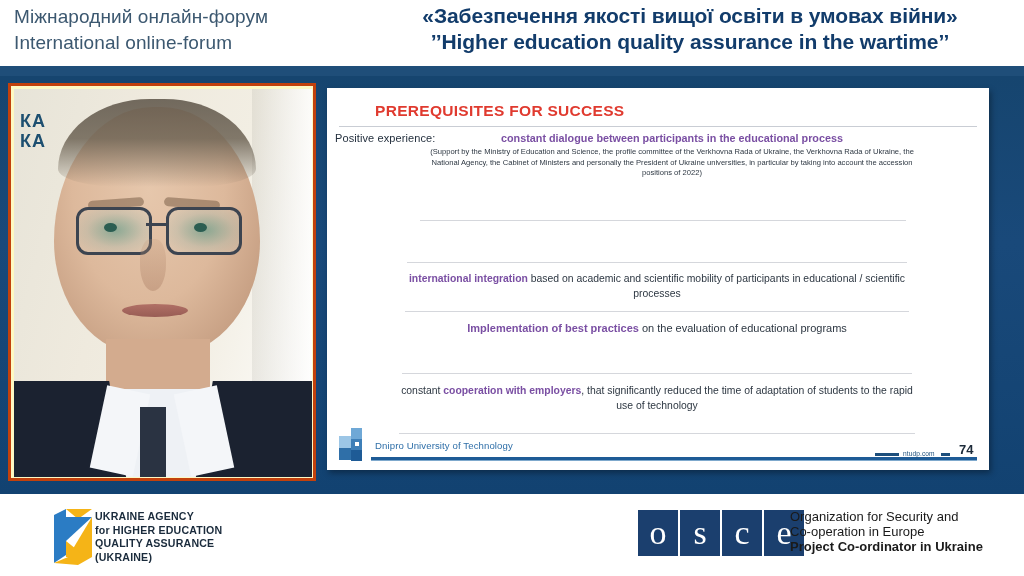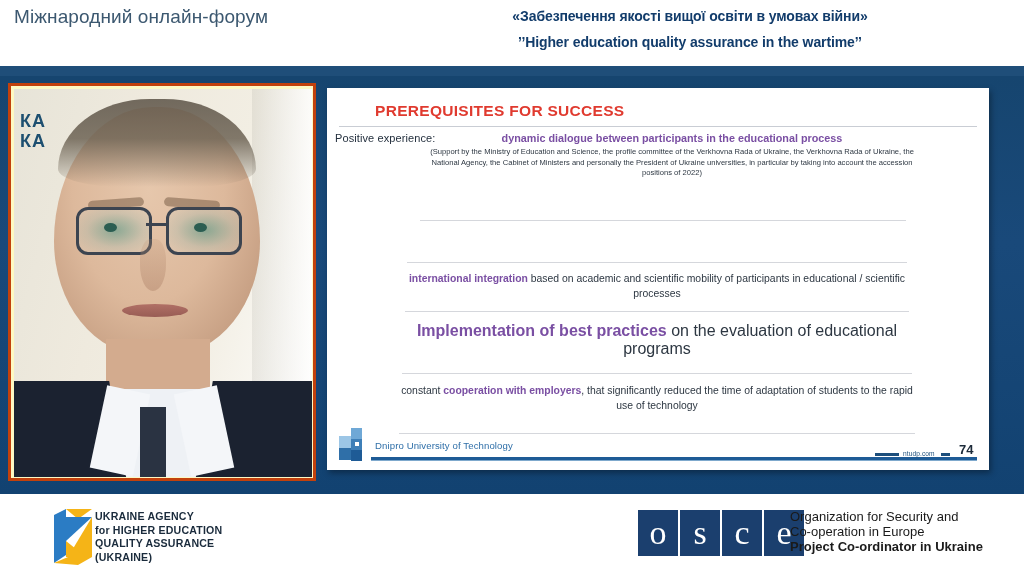--- a/index.html
+++ b/index.html
@@ -3,21 +3,21 @@
 <meta charset="utf-8">
 <style>
   html,body{margin:0;padding:0;background:#ffffff;}
   body{width:1024px;height:576px;overflow:hidden;font-family:"Liberation Sans",sans-serif;}
   .stage{position:relative;width:1024px;height:576px;background:#ffffff;}
 
   
   .header{position:absolute;left:0;top:0;width:1024px;height:66px;background:#ffffff;padding-left:18px;}
   .hdr-left{position:absolute;left:14px;top:4px;width:340px;color:#3c5870;font-size:19px;line-height:26px;letter-spacing:.1px;font-weight:400;}
   .hdr-left div{white-space:nowrap;}
-  .hdr-right{position:absolute;left:360px;top:3px;width:660px;text-align:center;color:#123c6b;font-weight:bold;font-size:14px;line-height:26px;letter-spacing:-.1px;}
+  .hdr-right{position:absolute;left:360px;top:3px;width:660px;text-align:center;color:#123c6b;font-weight:bold;font-size:21px;line-height:26px;letter-spacing:-.1px;}
   .hdr-right div{white-space:nowrap;}
   .hdr-rule{position:absolute;left:0;top:66px;width:1024px;height:10px;background:#1f4e79;}
 
   
   .canvas{position:absolute;left:0;top:76px;width:1024px;height:418px;background:#1a4a7a;
           background:linear-gradient(180deg,#16456f 0%,#19497a 40%,#124271 100%);}
 
   
   .video{position:absolute;left:8px;top:83px;width:308px;height:398px;background:#fef9c3;
          border:3px solid #c2410c;box-sizing:border-box;overflow:hidden;}
@@ -66,21 +66,21 @@
 
   .sep{position:absolute;height:1px;background:#d5d7dc;}
   .sep2{left:93px;top:132px;width:486px;}
   .sep3{left:80px;top:174px;width:500px;}
   .sep4{left:78px;top:223px;width:504px;}
   .sep5{left:75px;top:285px;width:510px;}
   .sep6{left:72px;top:345px;width:516px;}
 
   .b2{left:95px;top:142px;width:486px;font-size:10.4px;}
   .b3{left:80px;top:183px;width:500px;font-size:10.4px;line-height:15px;}
-  .b4{left:78px;top:234px;width:504px;font-size:16px;}
+  .b4{left:78px;top:234px;width:504px;font-size:11px;}
   .b5{left:72px;top:295px;width:516px;font-size:10.4px;line-height:15px;}
 
   
   .ntu-logo{position:absolute;left:12px;top:340px;width:30px;height:34px;}
   .sq{position:absolute;}
   .ntu-name{position:absolute;left:48px;top:352px;color:#2f6fa8;font-size:9.6px;letter-spacing:.1px;}
   .ntu-bar{position:absolute;left:44px;top:369px;width:606px;height:2.5px;background:#1e5b96;}
   .ntu-bar2{position:absolute;left:44px;top:372px;width:606px;height:1px;background:#7fa9cd;}
   .ntudp{position:absolute;left:576px;top:362px;color:#1d4f7c;font-size:6.6px;letter-spacing:.1px;}
   .dash-l{position:absolute;left:548px;top:365px;width:24px;height:3px;background:#1d4f7c;}
@@ -98,20 +98,21 @@
   .osce-text .b{font-weight:bold;}
 </style>
 </head>
 <body>
 
 <div class="stage">
 
   <div class="header">
     <div class="hdr-left">
       <div>Міжнародний онлайн-форум</div>
+      <div>International online-forum</div>
     </div>
     <div class="hdr-right">
       <div>«Забезпечення якості вищої освіти в умовах війни»</div>
       <div>’’Higher education quality assurance in the wartime’’</div>
     </div>
   </div>
   <div class="hdr-rule"></div>
 
   <div class="canvas"></div>
 
@@ -144,21 +145,21 @@
       <div class="collar-r"></div>
       <div class="tie-gap"></div>
     </div>
   </div>
 
   <div class="slide">
     <div class="slide-title">PREREQUISITES FOR SUCCESS</div>
     <div class="title-rule"></div>
     <div class="pos-exp">Positive experience:</div>
 
-    <div class="block b1-head">dynamic dialogue between participants in the educational process</div>
+    <div class="block b1-head">constant dialogue between participants in the educational process</div>
     <div class="block b1-body">(Support by the Ministry of Education and Science, the profile committee of the Verkhovna Rada of Ukraine, the Verkhovna Rada of Ukraine, the National Agency, the Cabinet of Ministers and personally the President of Ukraine universities, in particular by taking into account the accession positions of 2022)</div>
 
     <div class="sep sep2"></div>
 
     <div class="sep sep3"></div>
     <div class="block b3">
       <span class="hl">international integration</span><span> based on academic and scientific mobility of participants in educational / scientific processes</span>
     </div>
 
     <div class="sep sep4"></div>

